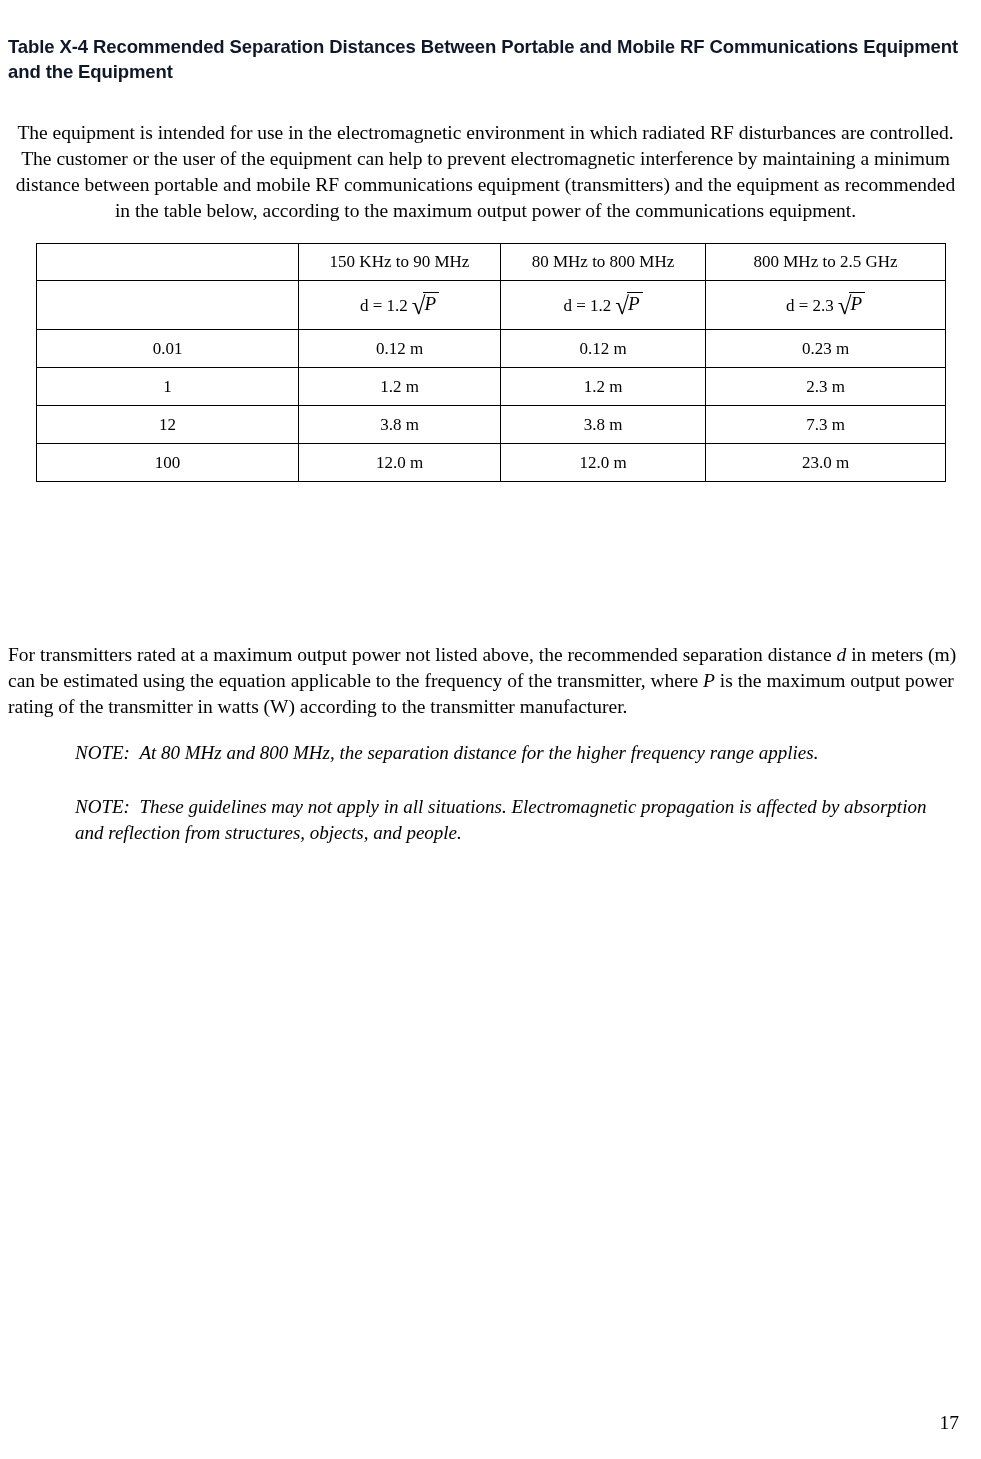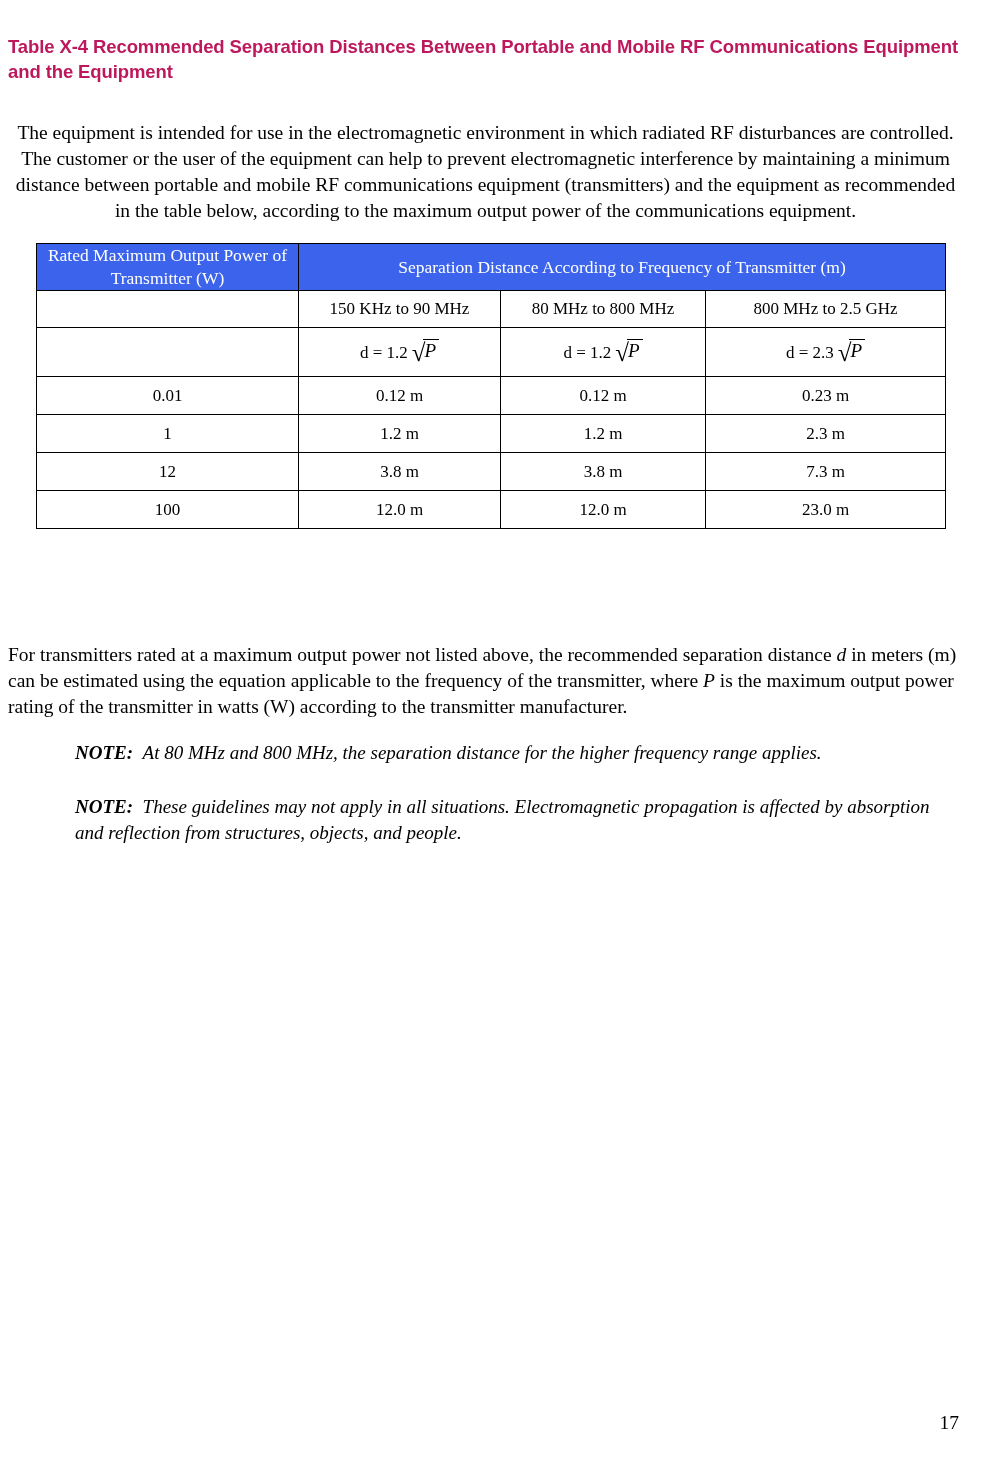--- a/index.html
+++ b/index.html
@@ -26,21 +26,21 @@
   
   .doc-title {
     position: absolute;
     left: 8px;
     top: 22px;
     width: 960px;
     font-family: "Liberation Sans", "DejaVu Sans", sans-serif;
     font-weight: bold;
     font-size: 18.5px;
     line-height: 25px;
-    color: #be185d;
+    color: #0f172a;
     letter-spacing: -0.1px;
   }
 
   
   .intro {
     position: absolute;
     left: 8px;
     top: 100px;
     width: 955px;
     font-size: 19.5px;
@@ -145,21 +145,21 @@
   .after-table i { font-style: italic; }
 
   .note {
     position: absolute;
     width: 880px;
     font-size: 19px;
     line-height: 26px;
     font-style: italic;
   }
   .note .lbl {
-    font-weight: bold;
+    font-weight: normal;
     font-style: italic;
   }
   #note-1 {
     left: 75px;
     top: 721px;
   }
   #note-2 {
     left: 75px;
     top: 775px;
     text-indent: 0;
@@ -182,24 +182,20 @@
   <p class="intro">The equipment is intended for use in the electromagnetic environment in which radiated RF disturbances are controlled. The customer or the user of the equipment can help to prevent electromagnetic interference by maintaining a minimum distance between portable and mobile RF communications equipment (transmitters) and the equipment as recommended in the table below, according to the maximum output power of the communications equipment.</p>
 
   <table class="rf-table">
     <colgroup>
       <col class="c1">
         <col class="c2">
         <col class="c3">
         <col class="c4">
     </colgroup>
     <tbody>
-      <tr>
-        <td class="hdr hdr-left">Rated Maximum Output Power of Transmitter (W)</td>
-        <td class="hdr hdr-span" colspan="3">Separation Distance According to Frequency of Transmitter (m)</td>
-      </tr>
       <tr>
         <td class="subhdr-cell blank-cell"></td>
         <td class="subhdr-cell">150 KHz to 90 MHz</td>
         <td class="subhdr-cell">80 MHz to 800 MHz</td>
         <td class="subhdr-cell">800 MHz to 2.5 GHz</td>
       </tr>
       <tr class="formula-row">
         <td class="blank-cell"></td>
         <td>
           <span class="formula">

